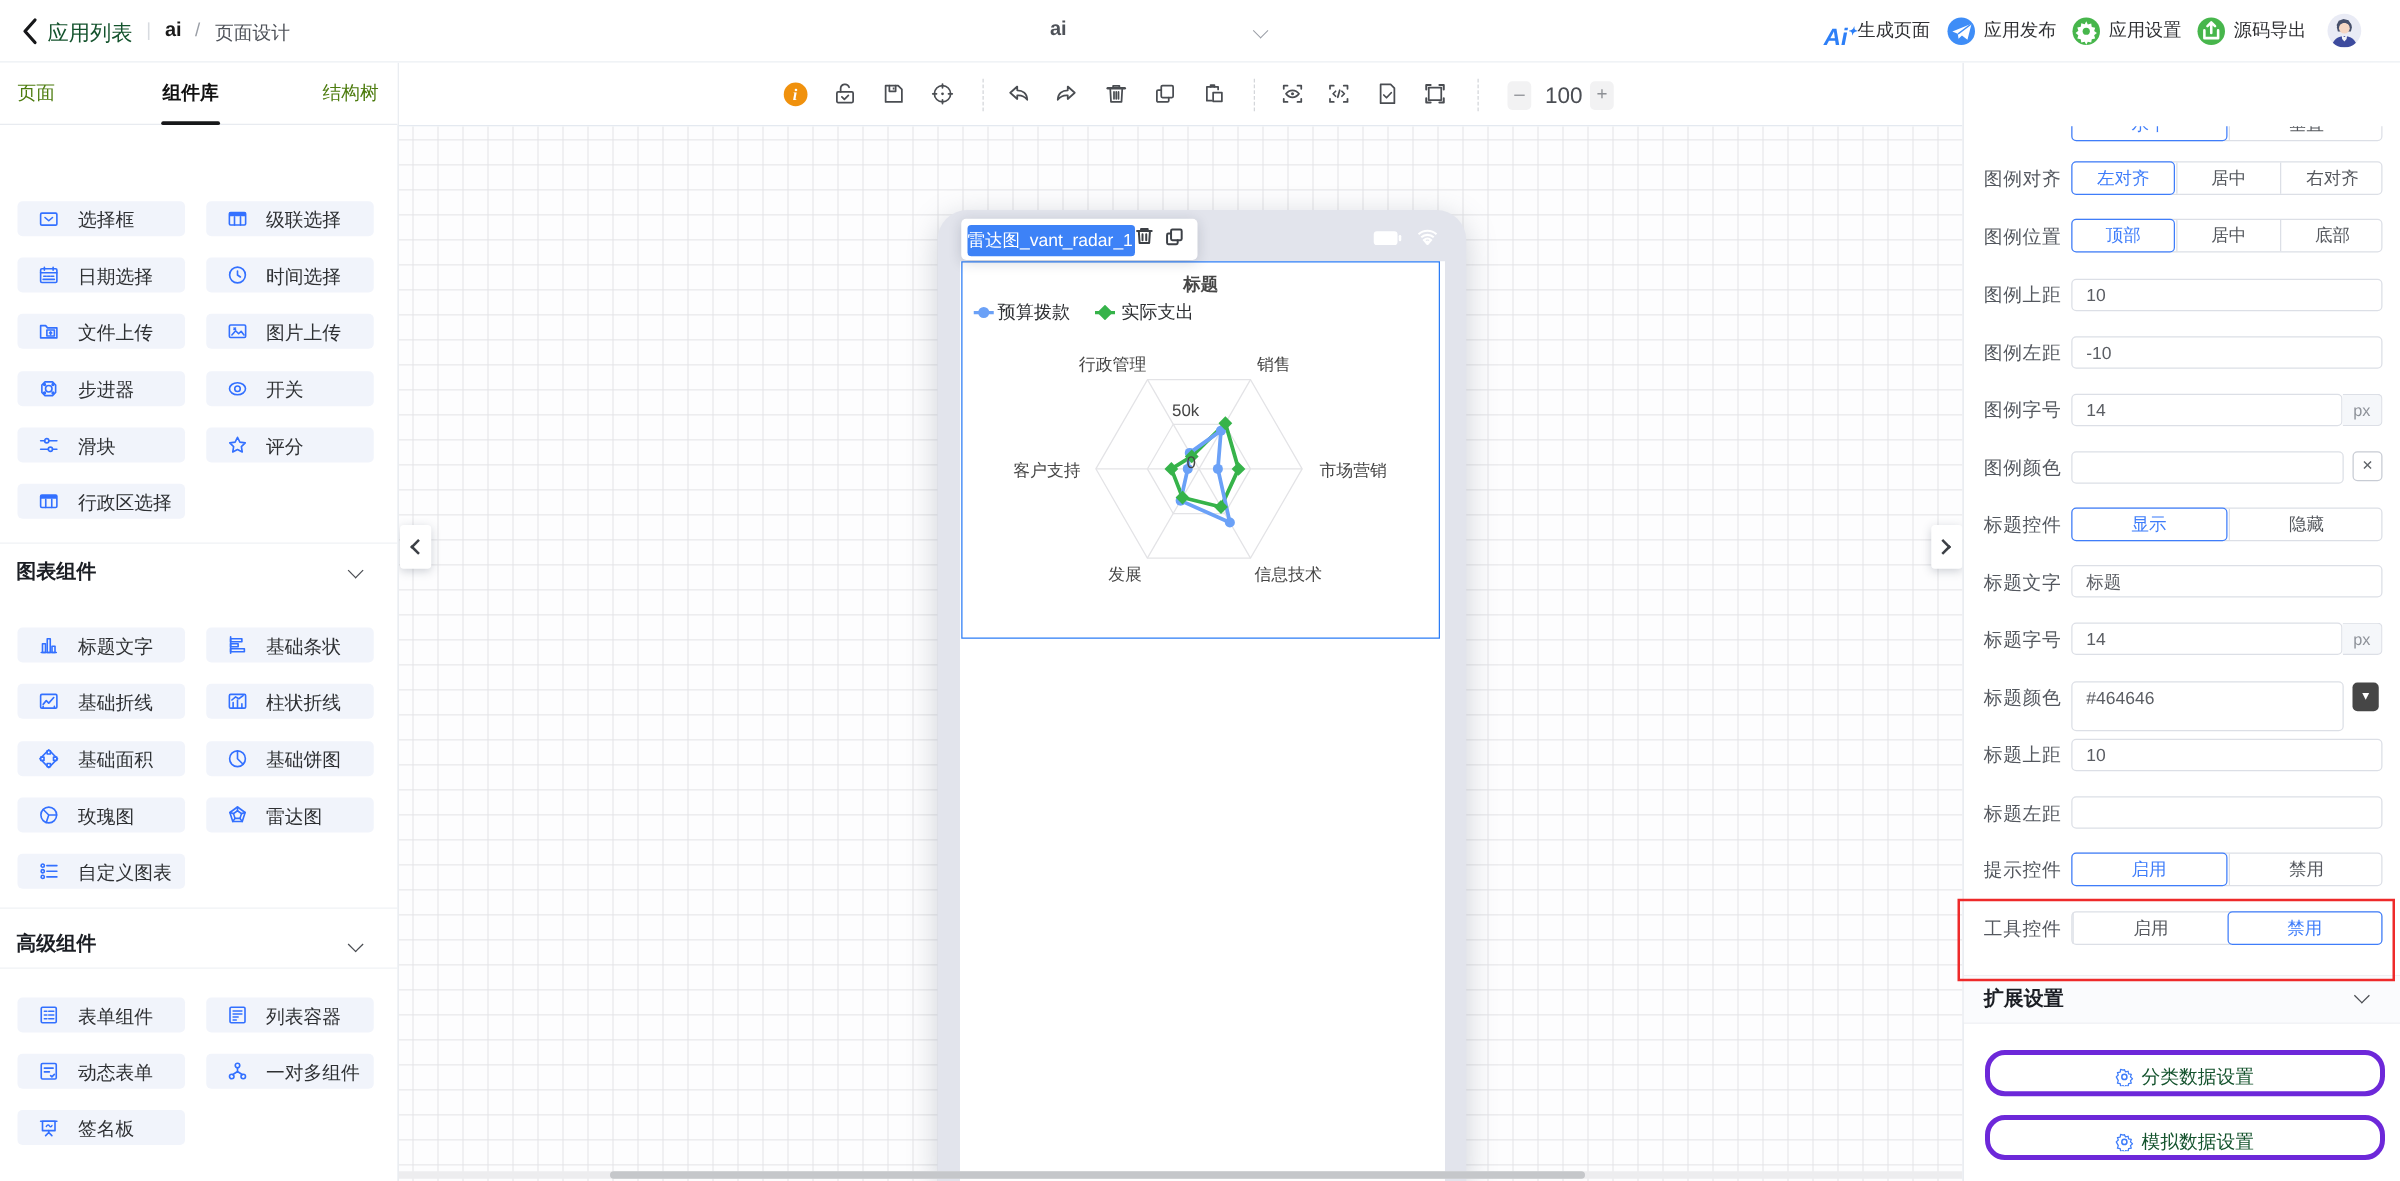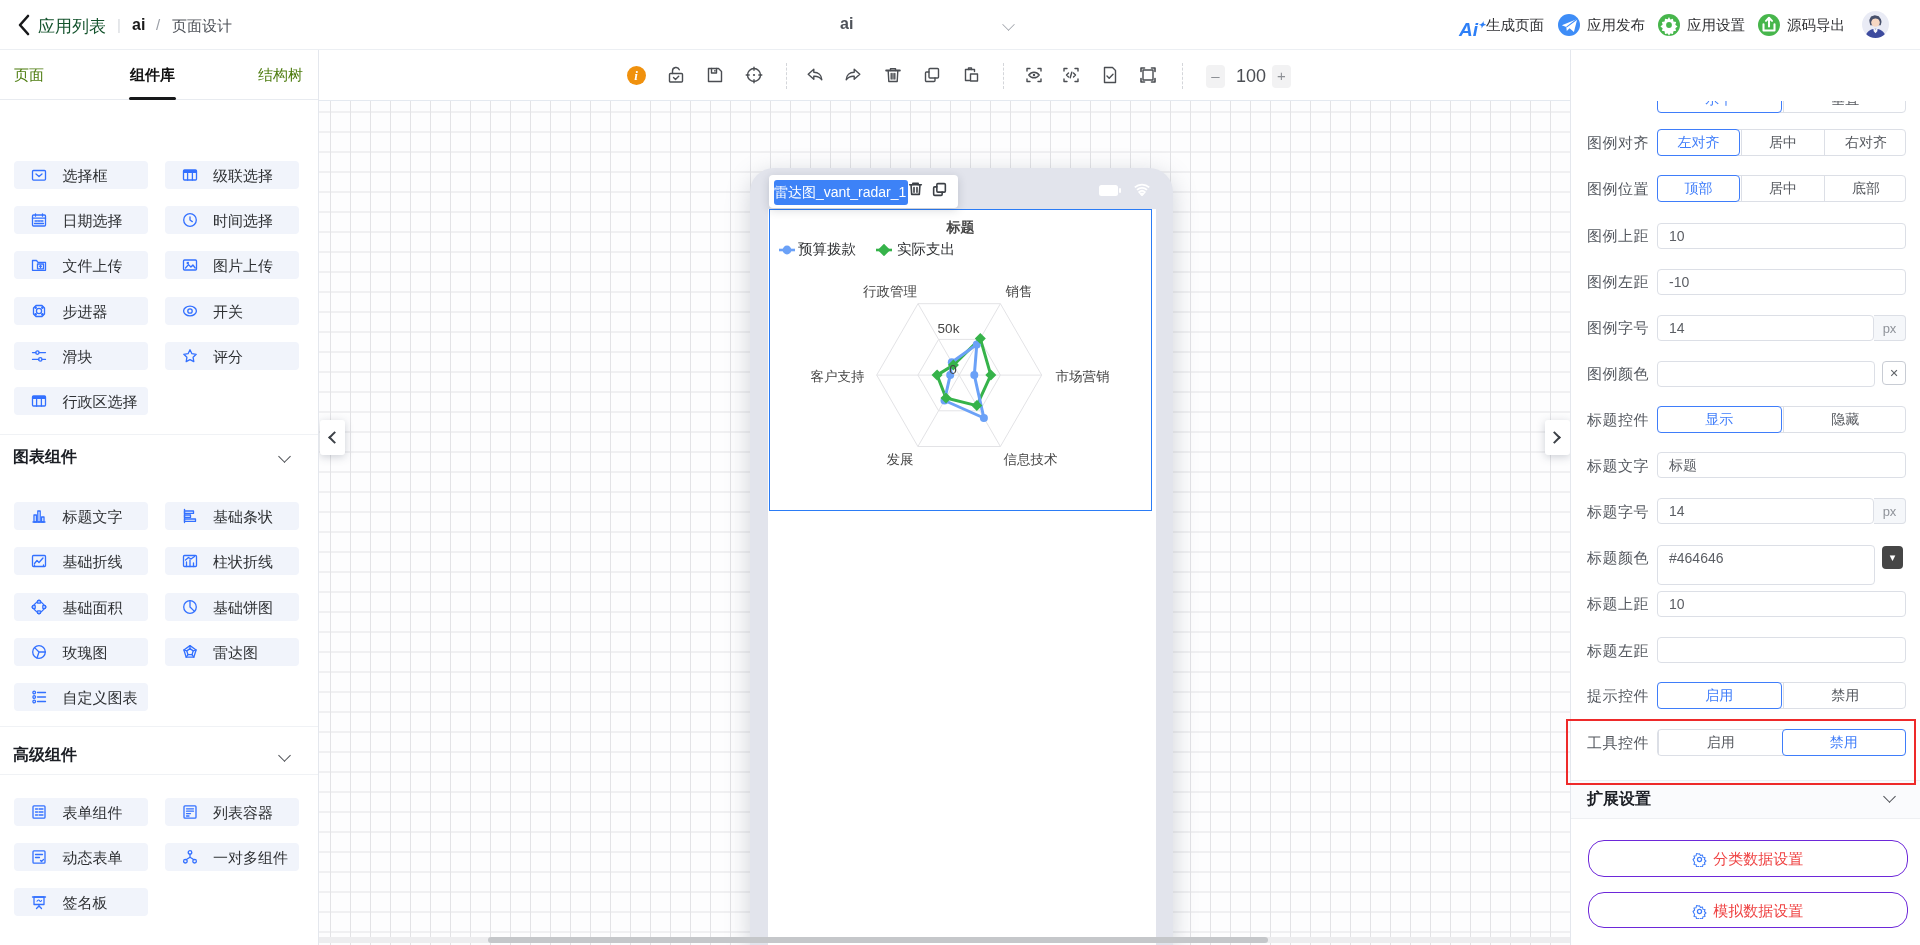--- a/index.html
+++ b/index.html
@@ -58,21 +58,21 @@
 
 .plab { position:absolute; left:16px; font-size:15px; font-weight:500; color:#54585f; letter-spacing:.5px; }
 .segg { position:absolute; border:1px solid #dcdfe6; border-radius:4px; background:#fff; }
 .useg { position:absolute; top:0; height:100%; border-left:1px solid #dcdfe6; font-size:14px; color:#55585e; text-align:center; line-height:25px; }
 .sseg { position:absolute; top:-1px; height:calc(100% + 2px); border:1.5px solid #3f7dfa; border-radius:4px; background:#fff; font-size:14px; color:#3f7dfa; text-align:center; line-height:24px; margin-left:-1px; z-index:2; }
 .inp { position:absolute; border:1px solid #dcdfe6; border-radius:4px; background:#fff; }
 .inp span { position:absolute; left:11px; top:4px; font-size:14px; color:#5b5e64; }
 .pxs { position:absolute; width:32px; height:26px; background:#f5f7fa; border:1px solid #dcdfe6; border-left:none; border-radius:0 4px 4px 0; color:#8f939a; font-size:13px; text-align:center; line-height:25px; }
 .xbtn { position:absolute; width:24px; height:24px; border:1px solid #c8ccd4; border-radius:4px; color:#5f6368; font-size:11px; text-align:center; line-height:23px; background:#fff; }
 .dbtn { position:absolute; width:21px; height:23px; background:#464646; border-radius:4px; color:#fff; font-size:11px; text-align:center; line-height:22px; }
-.rpbtn { position:absolute; left:16.7px; width:320px; height:36.7px; border:1px solid #6d28d9; border-radius:16px; color:#ef4444; font-size:15px; text-align:center; line-height:35px; background:#fff; }
+.rpbtn { position:absolute; left:16.7px; width:320px; height:36.7px; border:4px solid #6d28d9; border-radius:16px; color:#14532d; font-size:15px; text-align:center; line-height:35px; background:#fff; }
 .rpbtn svg { vertical-align:-3px; margin-right:6px; }
 #redbox { position:absolute; left:-5.5px; top:668.9px; width:350.6px; height:66.4px; border:2px solid #ee2a2a; z-index:9; }
 </style></head>
 <body>
 
 <div id="hdr">
   <span class="bk"><svg width="13" height="22" viewBox="0 0 13 22" fill="none" stroke="#17181a" stroke-width="2.6" stroke-linecap="round" stroke-linejoin="round">
         <path d="M11 2L3 11l8 9"></path>
       </svg></span>
   <span class="t1">应用列表</span>

